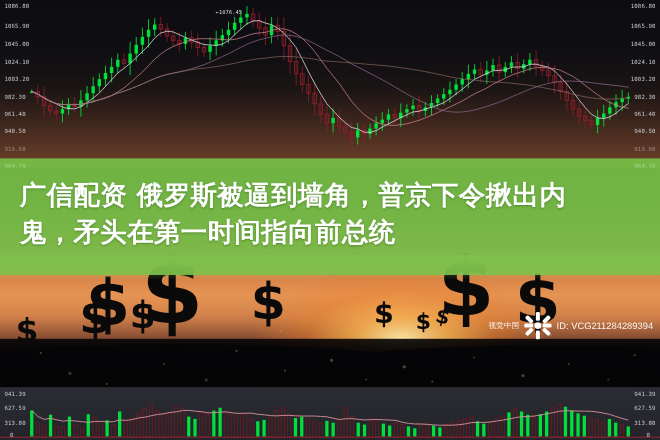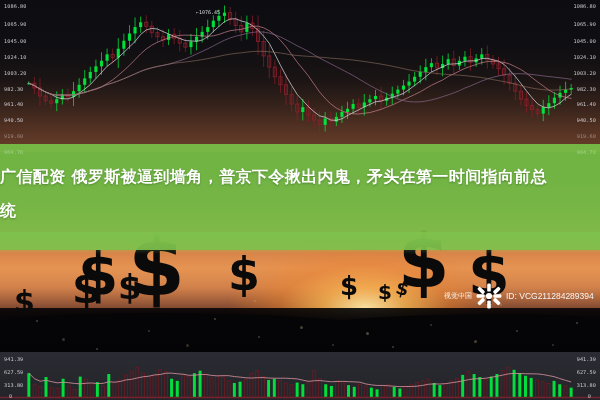--- a/index.html
+++ b/index.html
@@ -35,22 +35,22 @@
   .dollar{position:absolute;color:#0b0a0b;font-weight:bold;line-height:.8;
     font-family:"DejaVu Sans","Liberation Sans",sans-serif;user-select:none;}
 
   
   .green-wash{position:absolute;left:0;top:144px;width:600px;height:106px;
     background:linear-gradient(to bottom, rgba(118,190,70,.94) 0%, rgba(122,192,72,.93) 60%, rgba(126,194,76,.90) 100%);}
   .green-wash.fade-bot{position:absolute;left:0;top:232px;width:600px;height:22px;
     background:linear-gradient(to bottom, rgba(126,194,76,.90), rgba(126,194,76,0));}
 
   
-  .headline{position:absolute;left:0;top:160px;width:552px;padding:0 0;box-sizing:border-box;
-    color:#ffffff;font-size:16px;font-weight:bold;line-height:34px;letter-spacing:.4px;
+  .headline{position:absolute;left:0;top:160px;width:552px;padding:0 18px;box-sizing:border-box;
+    color:#ffffff;font-size:24px;font-weight:bold;line-height:34px;letter-spacing:.4px;
     text-align:left;text-shadow:0 1px 2px rgba(40,80,20,.45);
     font-family:"DejaVu Sans","Liberation Sans",sans-serif;}
 
   
   .chart-top{position:absolute;left:0;top:0;width:600px;height:152px;overflow:hidden;}
   .chart-top .bg{position:absolute;inset:0;
     background:linear-gradient(to bottom,#0d0d11 0%,#0f0e12 30%,#1a1414 52%,#33211a 68%,#4a2d20 80%,#5c3726 90%,#6a4029 100%);}
   .chart-top svg,.chart-bot svg{position:absolute;left:0;top:0;}
 
   .axlabel{position:absolute;font-size:5.2px;color:#c9c9cf;letter-spacing:.1px;

